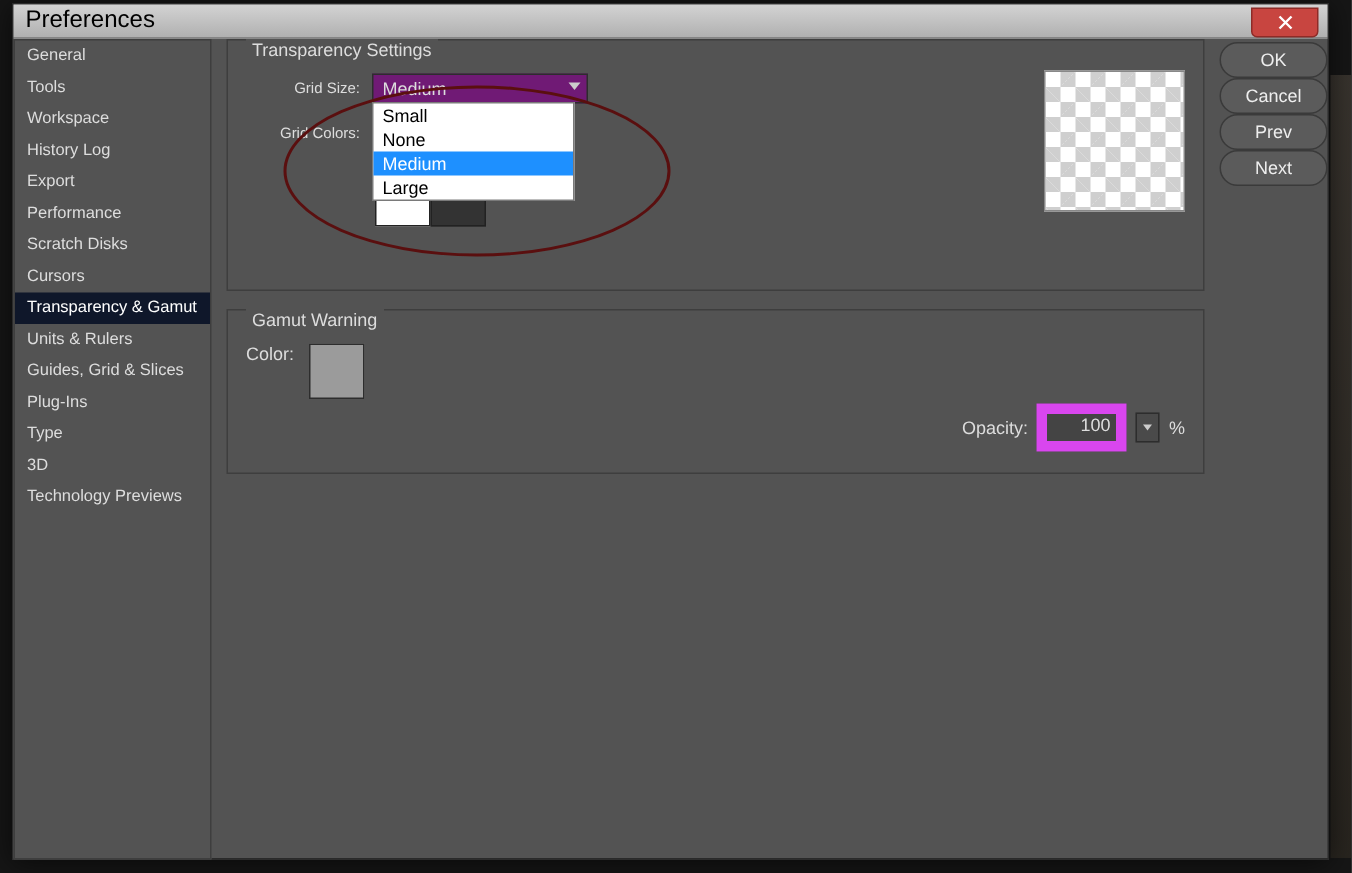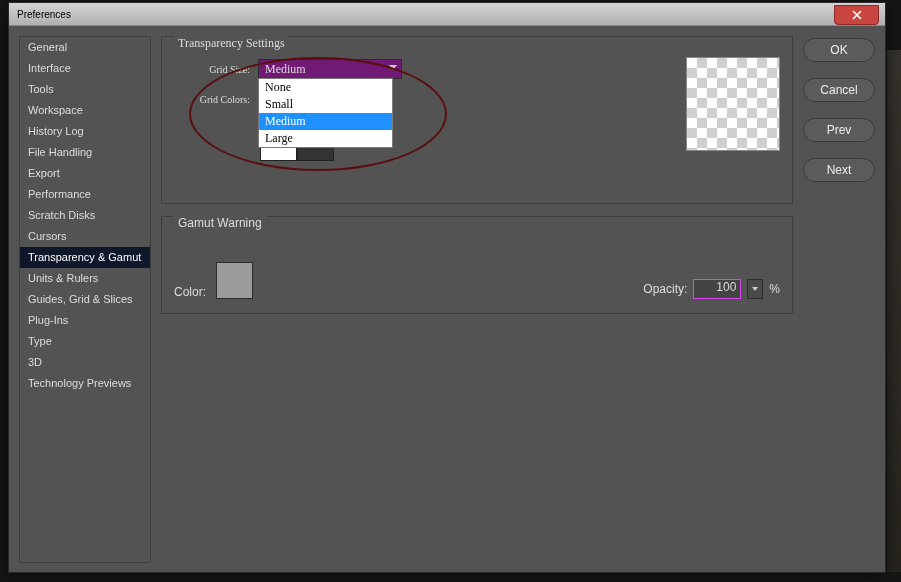--- a/index.html
+++ b/index.html
@@ -30,41 +30,40 @@
     box-shadow: 0 2px 18px rgba(0,0,0,.6);
   }
   .titlebar {
     height: 22px;
     background: linear-gradient(#d3d3d3,#b0b0b0);
     border-bottom: 1px solid #888;
     display: flex;
     align-items: center;
     padding-left: 8px;
     color: #000;
-    font-size: 10px;
+    font-size: 16px;
     position: relative;
   }
   .close-btn {
     position: absolute;
     right: 6px; top: 2px;
     width: 43px; height: 18px;
     background: #c84540;
     border: 1px solid #8e2b27;
     border-radius: 0 0 4px 4px;
     color: #fff;
     display: flex;
     align-items: center;
     justify-content: center;
     font-size: 11px;
     font-weight: bold;
   }
   .dialog-body {
     display: flex;
     height: calc(100% - 22px);
-    padding: 10px;
     box-sizing: border-box;
     gap: 10px;
   }
   .sidebar {
     width: 130px;
     border: 1px solid #3e3e3e;
     background: #535353;
     overflow: hidden;
   }
   .sidebar-item {
@@ -150,57 +149,57 @@
       linear-gradient(45deg,transparent 75%,#cfcfcf 75%),
       linear-gradient(-45deg,transparent 75%,#cfcfcf 75%);
     background-size: 20px 20px;
     background-position: 0 0, 0 10px, 10px -10px, -10px 0;
     background-color: #fff;
   }
   .buttons-col {
     width: 72px;
     display: flex;
     flex-direction: column;
-    gap: 16px;
+    gap: 0;
     padding-top: 2px;
   }
   .btn {
     height: 22px;
     border: 1px solid #3a3a3a;
     background: #5b5b5b;
     border-radius: 12px;
     color: #eee;
     display: flex;
     align-items: center;
     justify-content: center;
     font-size: 12px;
     cursor: default;
   }
   .gamut-row {
     display: flex;
-    align-items: flex-end;
+    align-items: flex-start;
     gap: 10px;
   }
   .color-sw {
     width: 35px; height: 35px;
     background: #9b9b9b;
     border: 1px solid #2d2d2d;
   }
   .opacity-wrap {
     margin-left: auto;
     display: flex;
     align-items: center;
     gap: 6px;
     font-size: 12px;
     margin-top: 40px;
   }
   .num-input {
     width: 38px; height: 18px;
     background: #444;
-    border: 1px solid #d946ef;
+    border: 7px solid #d946ef;
     color: #ddd;
     text-align: right;
     padding: 0 4px;
     font-size: 12px;
   }
   .stepbtn {
     width: 14px; height: 18px;
     border: 1px solid #2d2d2d;
     background: #4a4a4a;
     display: flex;
@@ -227,21 +226,20 @@
     font-size: 12px;
     color: #000;
   }
   .dropdown-list .opt.sel {
     background: #1e90ff;
     color: #fff;
   }
   .group.transparency {
     position: relative;
     height: 130px;
-    font-family: Liberation Serif, serif;
   }
   .annot-ellipse {
     position: absolute;
     left: 180px;
     top: 54px;
     width: 254px;
     height: 110px;
     border: 2px solid #5a0f0f;
     border-radius: 50%;
     pointer-events: none;
@@ -259,25 +257,23 @@
     <div class="close-btn">
       <svg width="10" height="10" viewBox="0 0 10 10">
         <path d="M1 1 L9 9 M9 1 L1 9" stroke="#fff" stroke-width="1.6"></path>
       </svg>
     </div>
   </div>
 
   <div class="dialog-body">
     <div class="sidebar" id="sidebar">
         <div class="sidebar-item">General</div>
-        <div class="sidebar-item">Interface</div>
         <div class="sidebar-item">Tools</div>
         <div class="sidebar-item">Workspace</div>
         <div class="sidebar-item">History Log</div>
-        <div class="sidebar-item">File Handling</div>
         <div class="sidebar-item">Export</div>
         <div class="sidebar-item">Performance</div>
         <div class="sidebar-item">Scratch Disks</div>
         <div class="sidebar-item">Cursors</div>
         <div class="sidebar-item selected">Transparency &amp; Gamut</div>
         <div class="sidebar-item">Units &amp; Rulers</div>
         <div class="sidebar-item">Guides, Grid &amp; Slices</div>
         <div class="sidebar-item">Plug-Ins</div>
         <div class="sidebar-item">Type</div>
         <div class="sidebar-item">3D</div>
@@ -287,22 +283,22 @@
     <div class="main-col">
       <div class="group transparency">
         <div class="group-label">Transparency Settings</div>
 
         <div class="row">
           <div class="rlabel">Grid Size:</div>
           <div class="dropdown">
             <span>Medium</span>
             <div class="chev"></div>
             <div class="dropdown-list" id="grid-size-list">
+                <div class="opt">Small</div>
                 <div class="opt">None</div>
-                <div class="opt">Small</div>
                 <div class="opt sel">Medium</div>
                 <div class="opt">Large</div>
               </div>
           </div>
         </div>
 
         <div class="row">
           <div class="rlabel">Grid Colors:</div>
           <div class="dropdown" style="visibility:hidden;">
             

